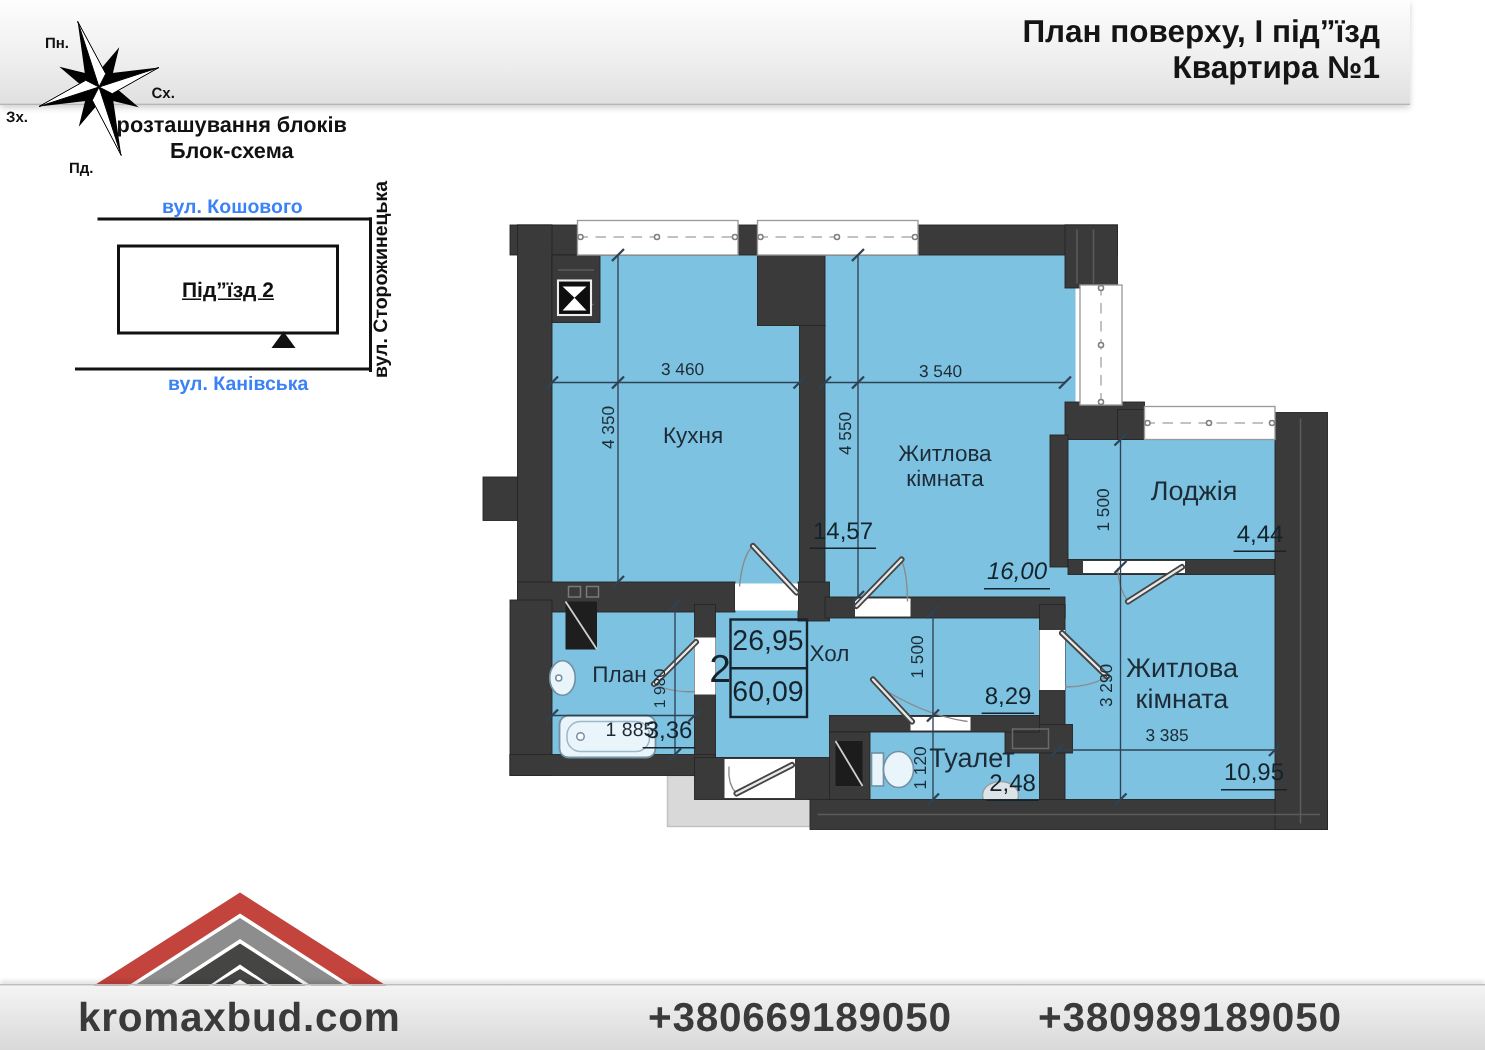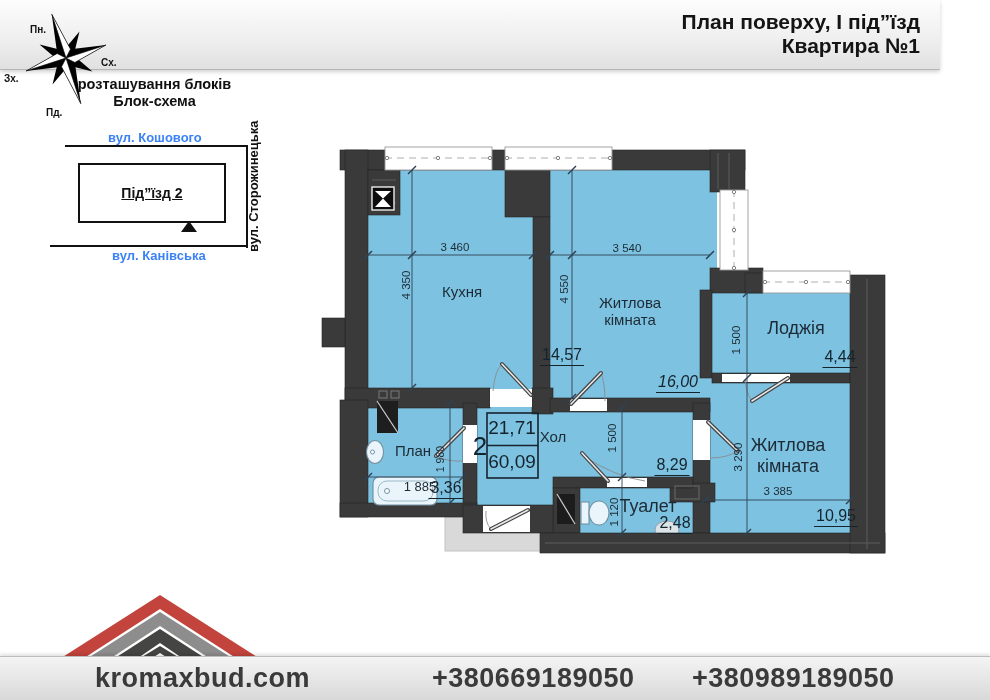--- a/index.html
+++ b/index.html
@@ -312,30 +312,30 @@
   <span class="pt room-name sm" style="left:648px;top:506px;">Туалет</span>
   <span class="pt area" style="left:675px;top:524px;">2,48</span>
   <span class="pt dim v" style="left:614px;top:512px;">1 120</span>
 
   <span class="pt room-name" style="left:413px;top:450px;">План</span>
   <span class="pt area" style="left:446px;top:489px;">3,36</span>
   <span class="pt dim" style="left:420px;top:486px;font-size:13px;">1 885</span>
   <span class="pt dim v" style="left:440px;top:459px;font-size:10.5px;">1 980</span>
 
   <span class="pt stamp2" style="left:480px;top:446px;">2</span>
-  <span class="pt stampn" style="left:512px;top:428px;">21,71</span>
+  <span class="pt stampn" style="left:512px;top:428px;">26,95</span>
   <span class="pt stampn" style="left:512px;top:462px;">60,09</span>
 
   <svg style="position:absolute;left:50px;top:592px;" width="220" height="70" viewBox="0 0 220 70">
     <polygon points="110,3 212,68 189,68 110,17 31,68 8,68" fill="#c2443c"></polygon>
     <polygon points="110,20 185,68 162,68 110,34 58,68 35,68" fill="#8d8d8d"></polygon>
     <polygon points="110,37 158,68 135,68 110,51 85,68 62,68" fill="#454543"></polygon>
     <polygon points="110,54 133,68 87,68" fill="#454543"></polygon>
     <polygon points="110,61 121,68 99,68" fill="#ffffff"></polygon>
   </svg>
 
   <div class="ftr">
-    <span style="left:52px;margin-left:43px;">kromaxbud.com</span>
+    <span style="left:52px;">kromaxbud.com</span>
     <span style="left:432px;">+380669189050</span>
     <span style="left:692px;text-align:right;">+380989189050</span>
   </div>
 
 </div>
 
 </body></html>

